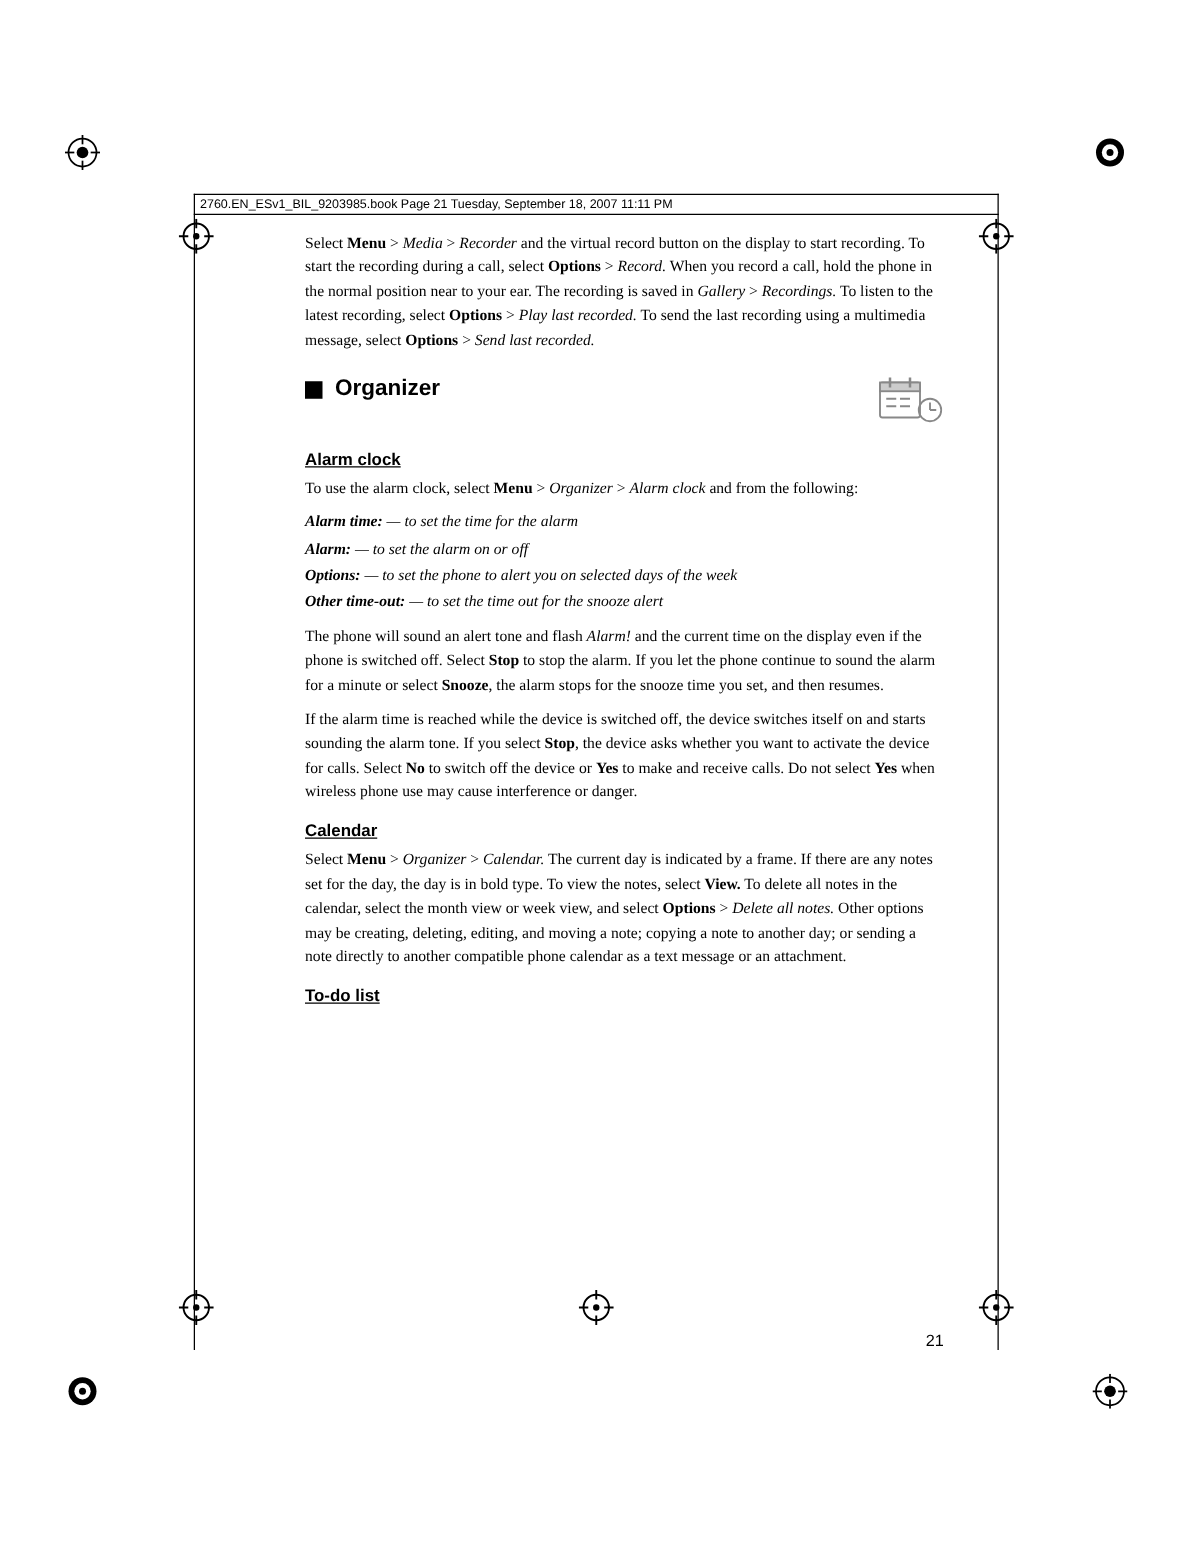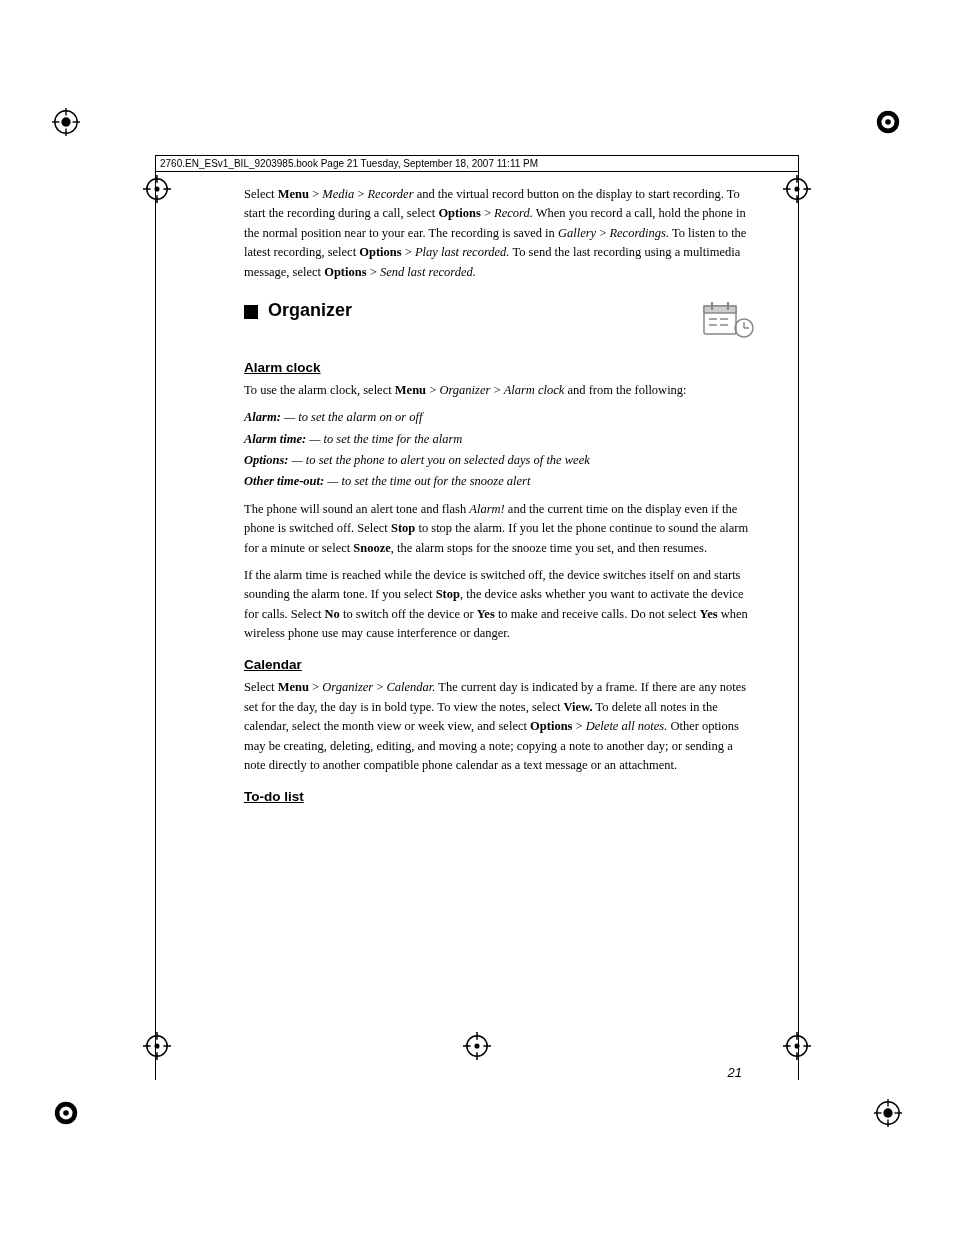--- a/index.html
+++ b/index.html
@@ -153,24 +153,23 @@
       font-style: italic;
     }
     .list-item b {
       font-weight: bold;
       font-style: italic;
     }
     
     .page-number {
       position: absolute;
       bottom: 155px;
-      right: 212px;
+      right: 199px;
       font-size: 13px;
       font-family: Arial, sans-serif;
-      font-style: italic;
     }
   </style>
 </head>
 <body>
 
 <div class="page">
 
   <div class="vline-left"></div>
   <div class="vline-right"></div>
 
@@ -298,22 +297,22 @@
       </div>
     </div>
 
     <div>
       <div class="sub-heading">Alarm clock</div>
 
       <p class="body-text">
         To use the alarm clock, select <b>Menu</b> &gt; <i>Organizer</i> &gt; <i>Alarm clock</i> and from the following:
       </p>
 
+      <p class="list-item"><i><b>Alarm time:</b> — to set the time for the alarm</i></p>
       <p class="list-item"><i><b>Alarm:</b> — to set the alarm on or off</i></p>
-      <p class="list-item"><i><b>Alarm time:</b> — to set the time for the alarm</i></p>
       <p class="list-item"><i><b>Options:</b> — to set the phone to alert you on selected days of the week</i></p>
       <p class="list-item" style="margin-bottom:8px;"><i><b>Other time-out:</b> — to set the time out for the snooze alert</i></p>
 
       <p class="body-text">
         The phone will sound an alert tone and flash <i>Alarm!</i> and the current time on the display even if the phone is switched off. Select <b>Stop</b> to stop the alarm. If you let the phone continue to sound the alarm for a minute or select <b>Snooze</b>, the alarm stops for the snooze time you set, and then resumes.
       </p>
 
       <p class="body-text">
         If the alarm time is reached while the device is switched off, the device switches itself on and starts sounding the alarm tone. If you select <b>Stop</b>, the device asks whether you want to activate the device for calls. Select <b>No</b> to switch off the device or <b>Yes</b> to make and receive calls. Do not select <b>Yes</b> when wireless phone use may cause interference or danger.
       </p>

